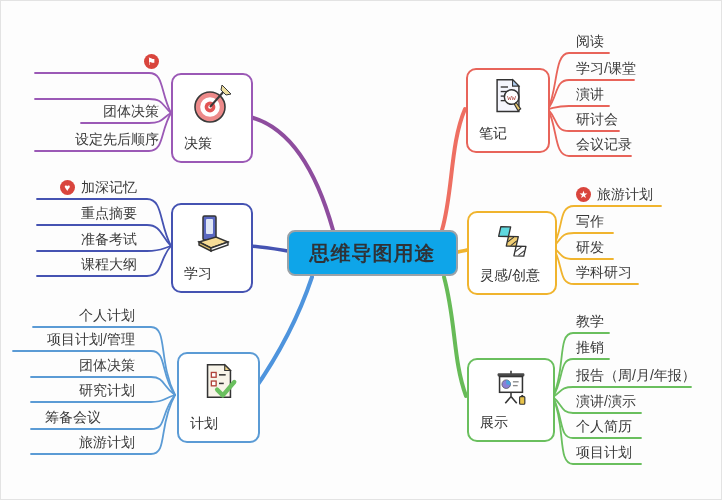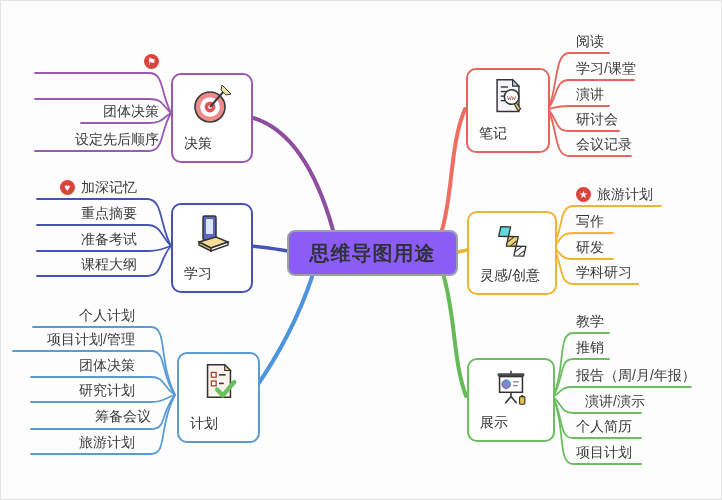--- a/index.html
+++ b/index.html
@@ -7,21 +7,21 @@
     position:relative;width:722px;height:500px;background:#fdfdfd;
     border:1px solid #e3e3e3;box-sizing:border-box;overflow:hidden;
     font-family:"Liberation Sans","DejaVu Sans",sans-serif;
   }
   svg.wires{position:absolute;left:0;top:0;z-index:1;}
   .node{position:absolute;background:#fff;border:2px solid #999;border-radius:10px;z-index:2;}
   .node .icon{position:absolute;top:7px;left:50%;transform:translateX(-50%);}
   .node .nlabel{position:absolute;left:11px;bottom:8px;font-size:14px;color:#333;white-space:nowrap;}
   .center-node{
     position:absolute;left:286px;top:229px;width:171px;height:46px;z-index:2;
-    background:#8b5cf6;border:2px solid #9aa2a8;border-radius:8px;box-sizing:border-box;
+    background:#0ea5e9;border:2px solid #9aa2a8;border-radius:8px;box-sizing:border-box;
     display:flex;align-items:center;justify-content:center;
     font-size:20px;font-weight:bold;color:#2f3237;letter-spacing:1px;
   }
   .leaf{
     position:absolute;z-index:2;height:23px;line-height:23px;font-size:14px;color:#3a3a3a;
     white-space:nowrap;display:flex;align-items:center;gap:6px;
   }
   .badge{
     display:inline-flex;align-items:center;justify-content:center;
     width:15px;height:15px;border-radius:50%;background:#d9453d;color:#fff;
@@ -222,21 +222,21 @@
   </div>
   <div class="leaf" style="top:327px;right:586px;">
     <span>项目计划/管理</span>
   </div>
   <div class="leaf" style="top:353px;right:586px;">
     <span>团体决策</span>
   </div>
   <div class="leaf" style="top:378px;right:586px;">
     <span>研究计划</span>
   </div>
-  <div class="leaf" style="top:405px;right:570px;font-family:Liberation Mono, monospace;">
+  <div class="leaf" style="top:405px;right:620px;">
     <span>筹备会议</span>
   </div>
   <div class="leaf" style="top:430px;right:586px;">
     <span>旅游计划</span>
   </div>
 
   <div class="leaf" style="top:29px;left:575px;">
     <span>阅读</span>
   </div>
   <div class="leaf" style="top:56px;left:575px;">
@@ -268,21 +268,21 @@
 
   <div class="leaf" style="top:309px;left:575px;text-align:right;">
     <span>教学</span>
   </div>
   <div class="leaf" style="top:335px;left:575px;">
     <span>推销</span>
   </div>
   <div class="leaf" style="top:363px;left:575px;">
     <span>报告（周/月/年报）</span>
   </div>
-  <div class="leaf" style="top:389px;left:575px;margin-left:9px;">
+  <div class="leaf" style="top:389px;left:575px;">
     <span>演讲/演示</span>
   </div>
   <div class="leaf" style="top:414px;left:575px;">
     <span>个人简历</span>
   </div>
   <div class="leaf" style="top:440px;left:575px;">
     <span>项目计划</span>
   </div>
 
 </div>

